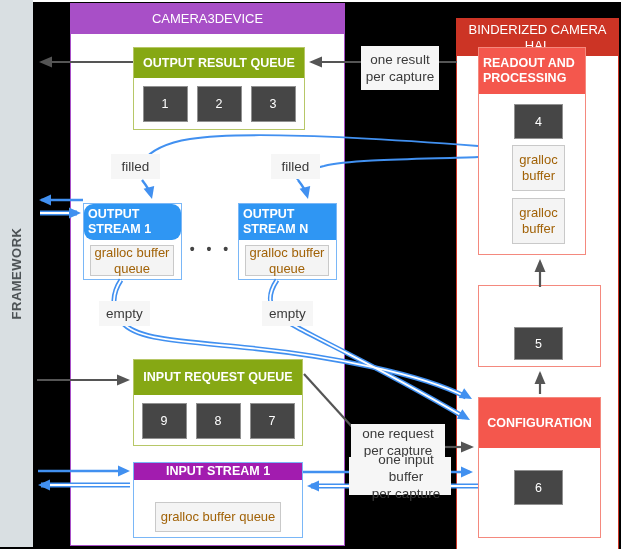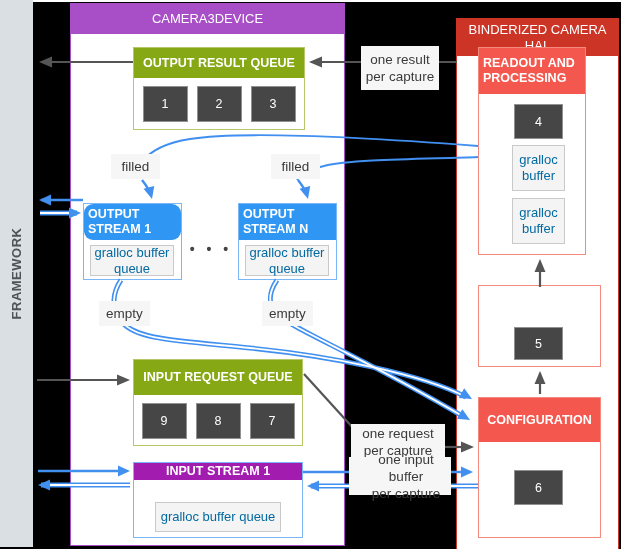--- a/index.html
+++ b/index.html
@@ -10,21 +10,21 @@
   .panel { background:#fff; z-index:1; }
   .panel-header { color:#fff; font-weight:normal; font-size:13px; text-align:center;
                   display:flex; align-items:center; justify-content:center; line-height:16px; }
   .subbox { position:absolute; background:#fff; z-index:2; }
   .subbox-header { color:#fff; font-weight:bold; font-size:12.5px; 
                    display:flex; align-items:center; justify-content:center; line-height:15px; padding:0 4px; }
   .items-row { display:flex; justify-content:center; gap:9px; margin-top:8px; }
   .dark-item { width:45px; height:36px; background:#464646; border:1px solid #919191; color:#fff;
                font-size:12.5px; display:flex; align-items:center; justify-content:center; }
   .dark-item.small { width:49px; height:35px; position:absolute; }
-  .gralloc { position:absolute; background:#f4f4f4; border:1px solid #c9c9c9; color:#0369a1;
+  .gralloc { position:absolute; background:#f4f4f4; border:1px solid #c9c9c9; color:#a16207;
              font-size:13px; text-align:center; display:flex; align-items:center; justify-content:center;
              line-height:16px; }
   .float-label { position:absolute; z-index:4; background:#f6f6f6; color:#3a3a3a; font-size:13.5px;
                  text-align:center; line-height:17px; display:flex; align-items:center; justify-content:center; }
   .float-label span { white-space:pre-line; display:block; }
   #arrows { position:absolute; left:0; top:0; z-index:3; pointer-events:none; }
   .ellipsis { z-index:2; color:#444; font-size:14px; font-weight:bold; letter-spacing:4px;
               text-align:center; }
   .fw-text { transform:rotate(-90deg); white-space:nowrap; font-weight:bold; font-size:13px;
              letter-spacing:0.5px; color:#4d5356; }
@@ -88,21 +88,21 @@
     <div class="dark-item small" style="left:35px;top:56px;">4</div>
     <div class="gralloc" style="left:33px;top:97px;width:53px;height:46px;">gralloc buffer</div>
     <div class="gralloc" style="left:33px;top:150px;width:53px;height:46px;">gralloc buffer</div>
   </div>
 
   <div class="subbox" style="left:478px;top:285px;width:123px;height:82px;border:1.5px solid #F4897E;">
     <div class="dark-item small" style="left:35px;top:41px;height:33px;">5</div>
   </div>
 
   <div class="subbox" style="left:478px;top:397px;width:123px;height:141px;border:1.5px solid #F4897E;">
-    <div class="subbox-header" style="height:44px;background:#F4574D;">CONFIGURATION</div>
+    <div class="subbox-header" style="height:50px;background:#F4574D;">CONFIGURATION</div>
     <div class="dark-item small" style="left:35px;top:72px;">6</div>
   </div>
 
   <svg id="arrows" width="621" height="549" viewBox="0 0 621 549">
 
     <g stroke="#555555" stroke-width="2.2" fill="none">
       <line x1="457" y1="62" x2="311" y2="62"></line>
       <line x1="133" y1="62" x2="41" y2="62"></line>
       <line x1="37" y1="380" x2="126" y2="380"></line>
       <line x1="304" y1="374" x2="354" y2="429"></line>

